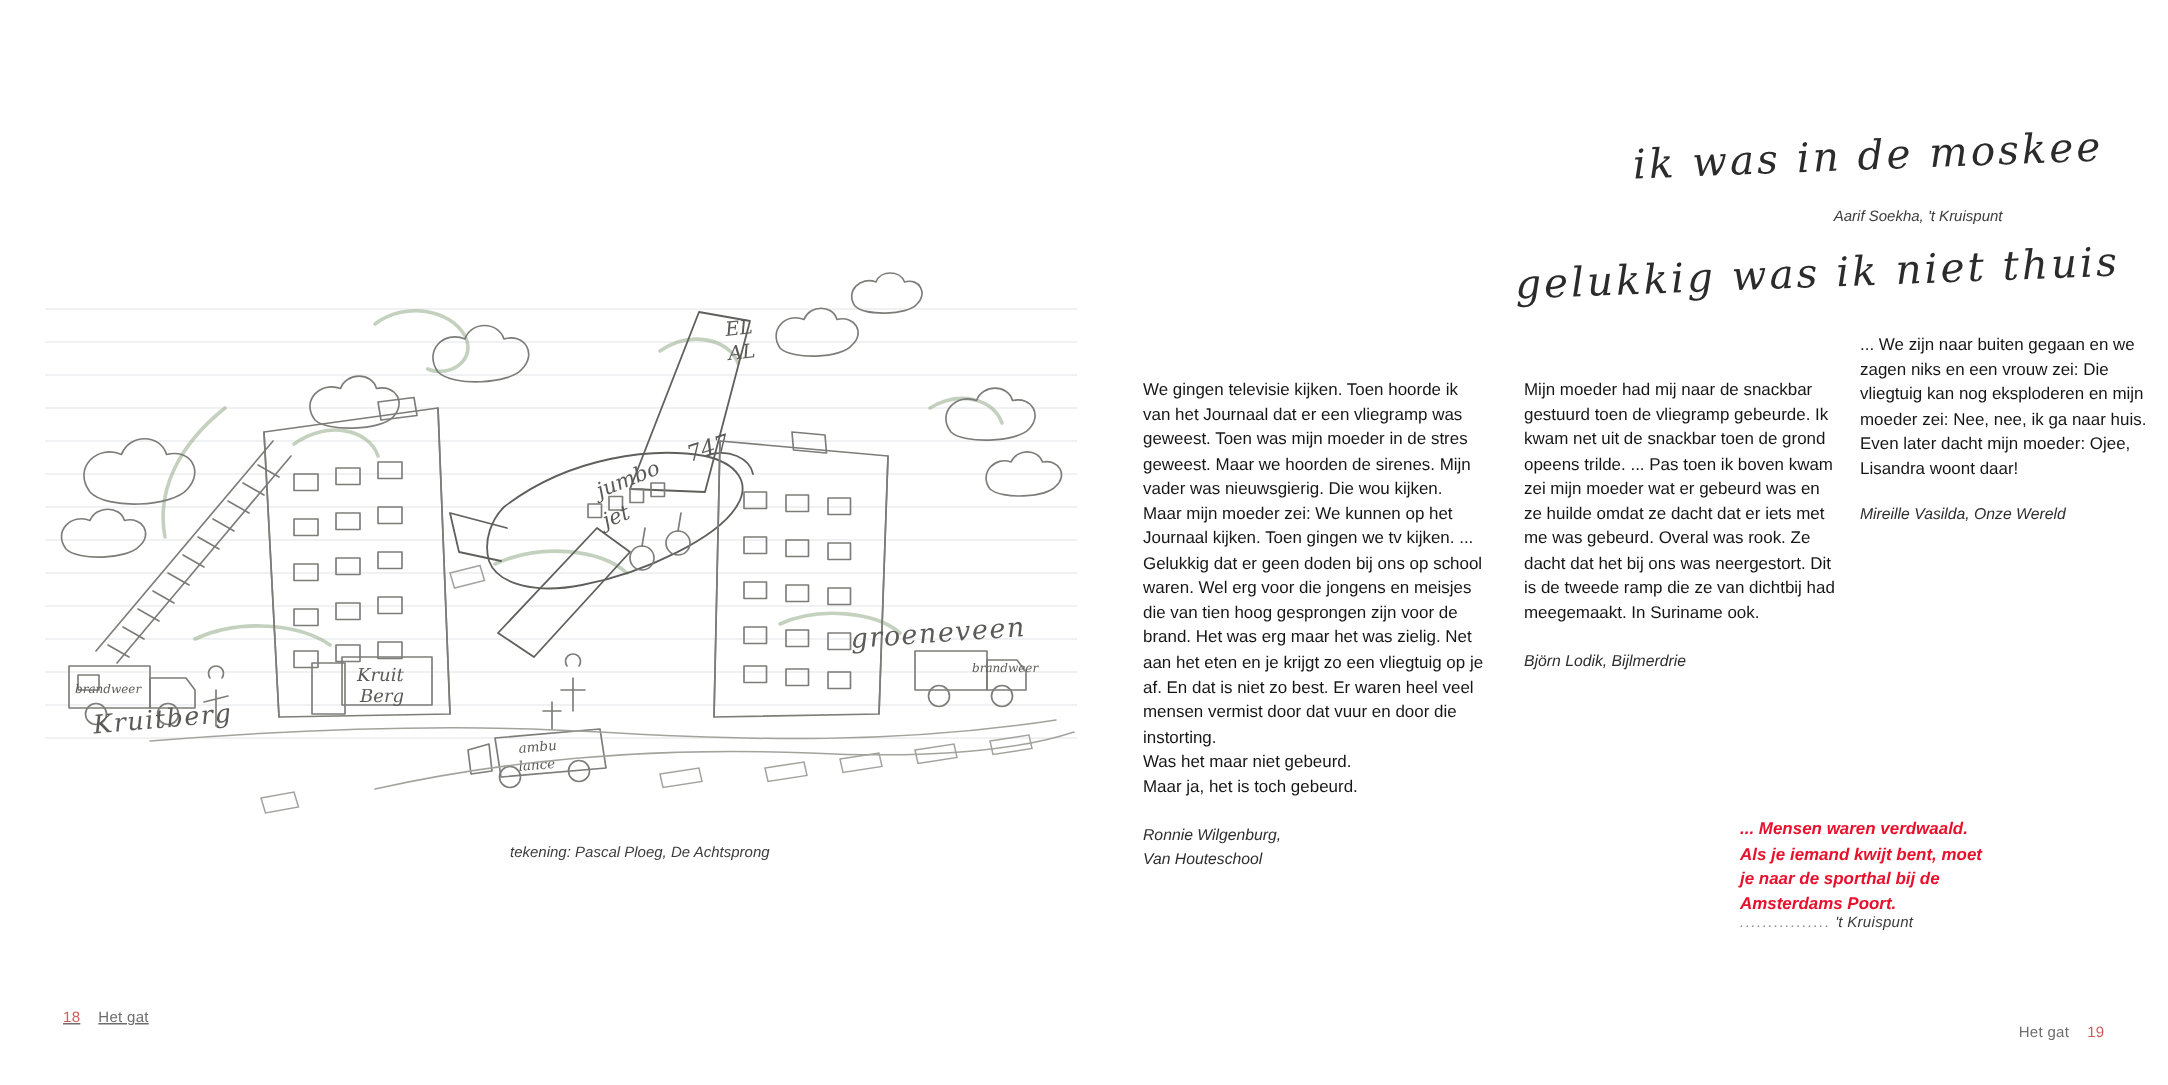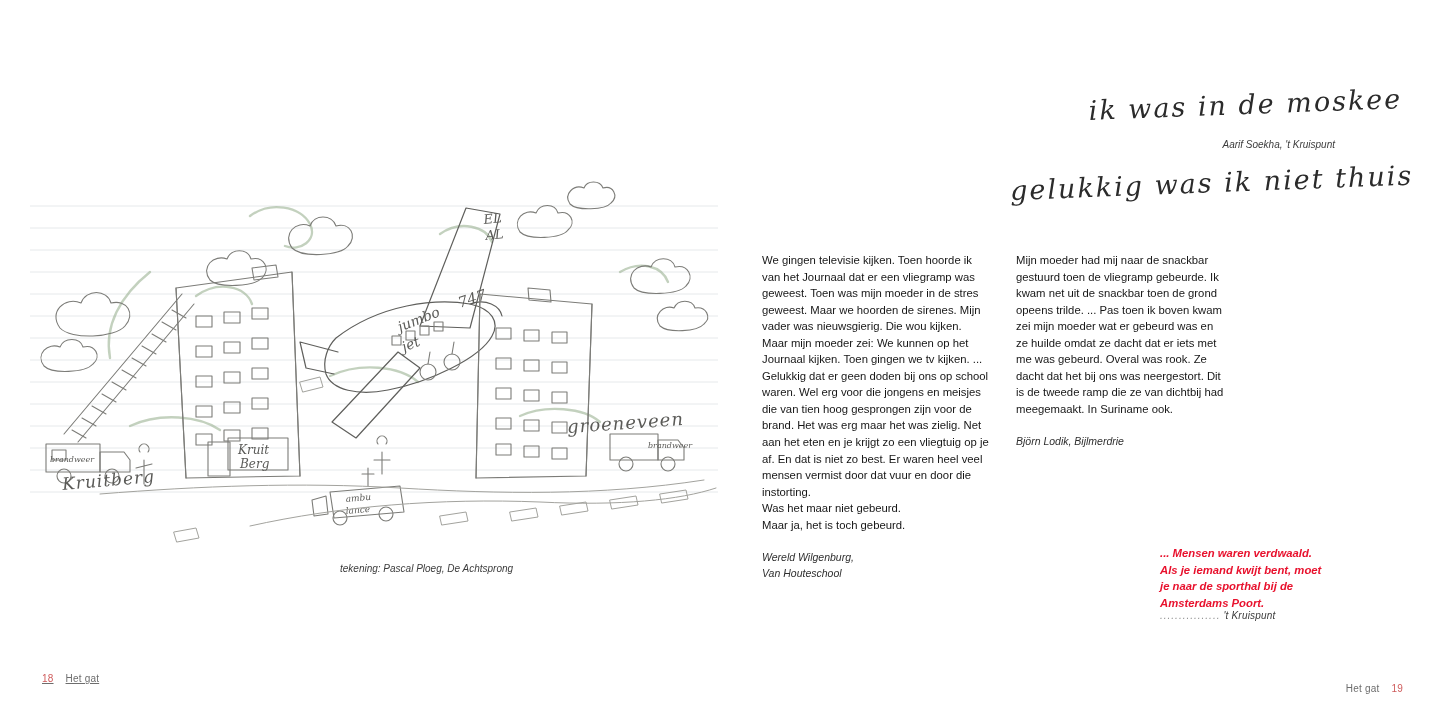--- a/index.html
+++ b/index.html
@@ -358,29 +358,34 @@
   <div style="position:absolute;left:62px;top:470px;font-family:'DejaVu Serif',serif;font-style:italic;font-size:17px;color:#5a5a57;transform:rotate(-5deg);letter-spacing:1px;">Kruitberg</div>
   <div style="position:absolute;left:567px;top:412px;font-family:'DejaVu Serif',serif;font-style:italic;font-size:18px;color:#5a5a57;transform:rotate(-4deg);letter-spacing:1px;">groeneveen</div>
 
   <div class="drawing-credit">tekening: Pascal Ploeg,
 De Achtsprong</div>
 
   <div class="col" id="col1">
     <p class="body">We gingen televisie kijken. Toen hoorde ik van het Journaal dat er een vliegramp was geweest. Toen was mijn moeder in de stres geweest. Maar we hoorden de sirenes. Mijn vader was nieuwsgierig. Die wou kijken. Maar mijn moeder zei: We kunnen op het Journaal kijken. Toen gingen we tv kijken. ... Gelukkig dat er geen doden bij ons op school waren. Wel erg voor die jongens en meisjes die van tien hoog gesprongen zijn voor de brand. Het was erg maar het was zielig. Net aan het eten en je krijgt zo een vliegtuig op je af. En dat is niet zo best. Er waren heel veel mensen vermist door dat vuur en door die instorting.
 Was het maar niet gebeurd.
 Maar ja, het is toch gebeurd.</p>
-    <p class="credit">Wereld Wilgenburg,
+    <p class="credit">Ronnie Wilgenburg,
 Van Houteschool</p>
   </div>
 
   <div class="col" id="col2">
     <p class="body">Mijn moeder had mij naar de snackbar gestuurd toen de vliegramp gebeurde. Ik kwam net uit de snackbar toen de grond opeens trilde. ... Pas toen ik boven kwam zei mijn moeder wat er gebeurd was en ze huilde omdat ze dacht dat er iets met me was gebeurd. Overal was rook. Ze dacht dat het bij ons was neergestort. Dit is de tweede ramp die ze van dichtbij had meegemaakt. In Suriname ook.</p>
     <p class="credit">Björn Lodik, Bijlmerdrie</p>
   </div>
 
+  <div class="col" id="col3">
+    <p class="body">... We zijn naar buiten gegaan en we zagen niks en een vrouw zei: Die vliegtuig kan nog eksploderen en mijn moeder zei: Nee, nee, ik ga naar huis.
+Even later dacht mijn moeder: Ojee, Lisandra woont daar!</p>
+    <p class="credit">Mireille Vasilda, Onze Wereld</p>
+  </div>
 
   <div class="pullquote">... Mensen waren verdwaald.
 Als je iemand kwijt bent, moet
 je naar de sporthal bij de
 Amsterdams Poort.</div>
   <div class="pullquote-credit">
     <span class="dots">................</span>
     <span>'t Kruispunt</span>
   </div>
 

